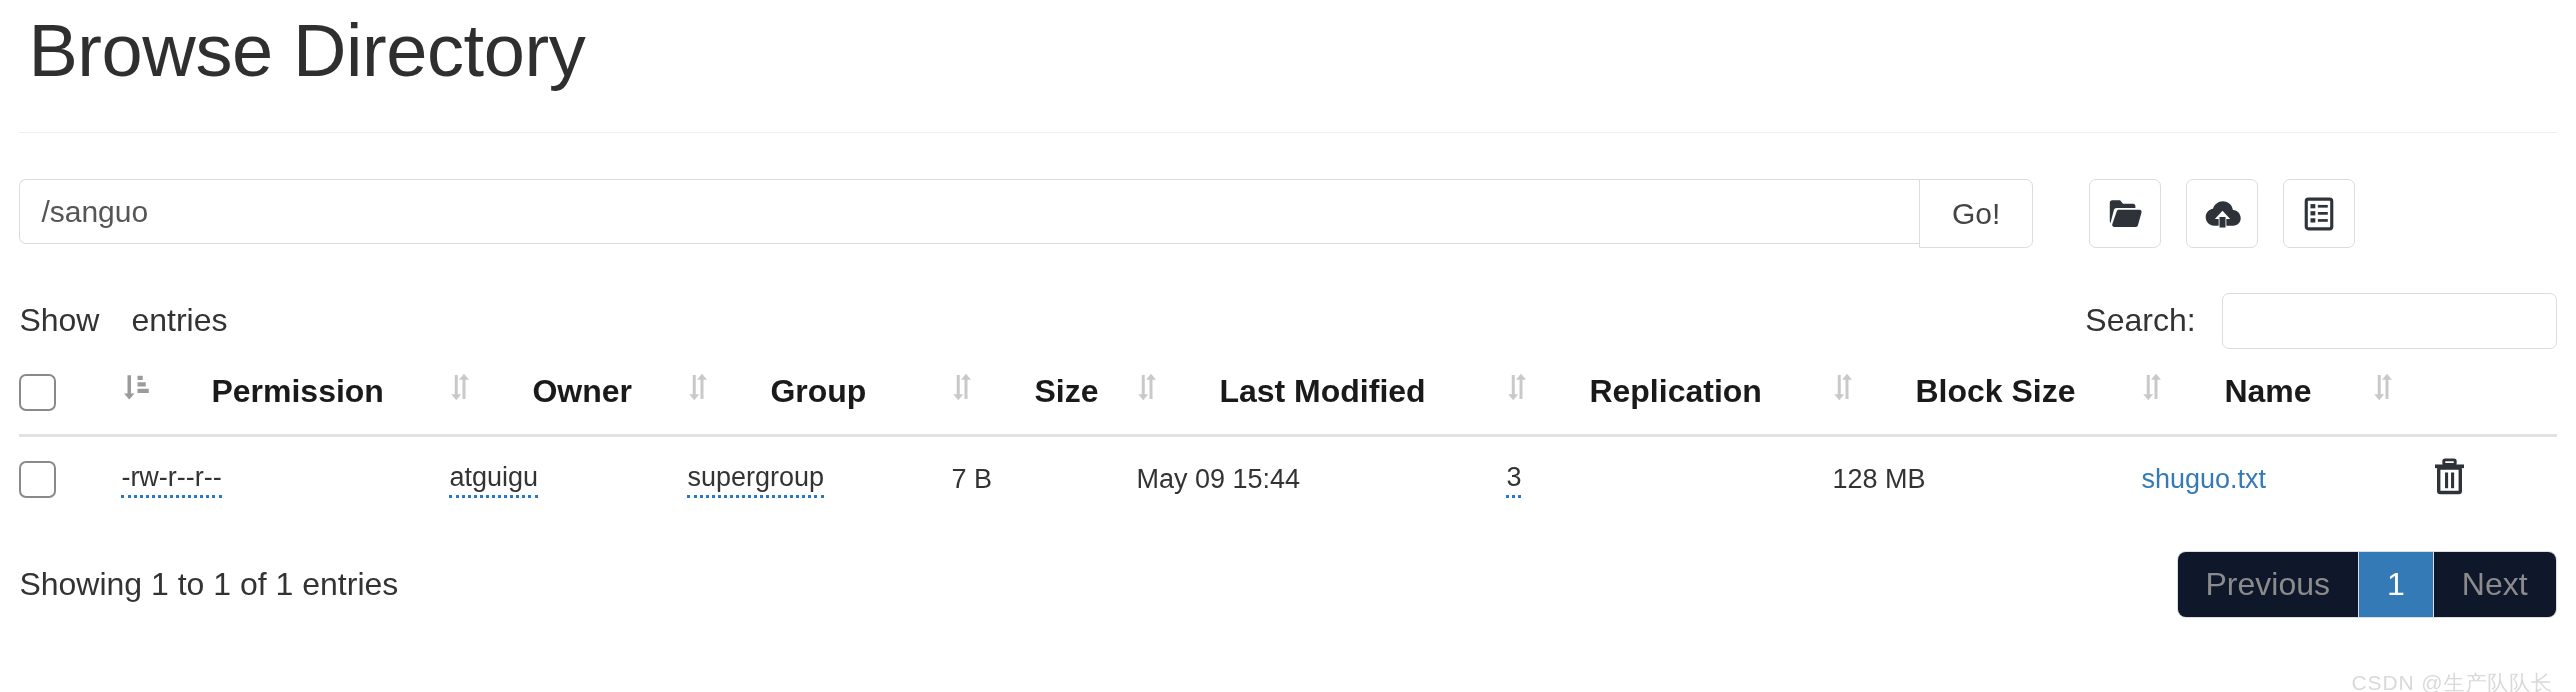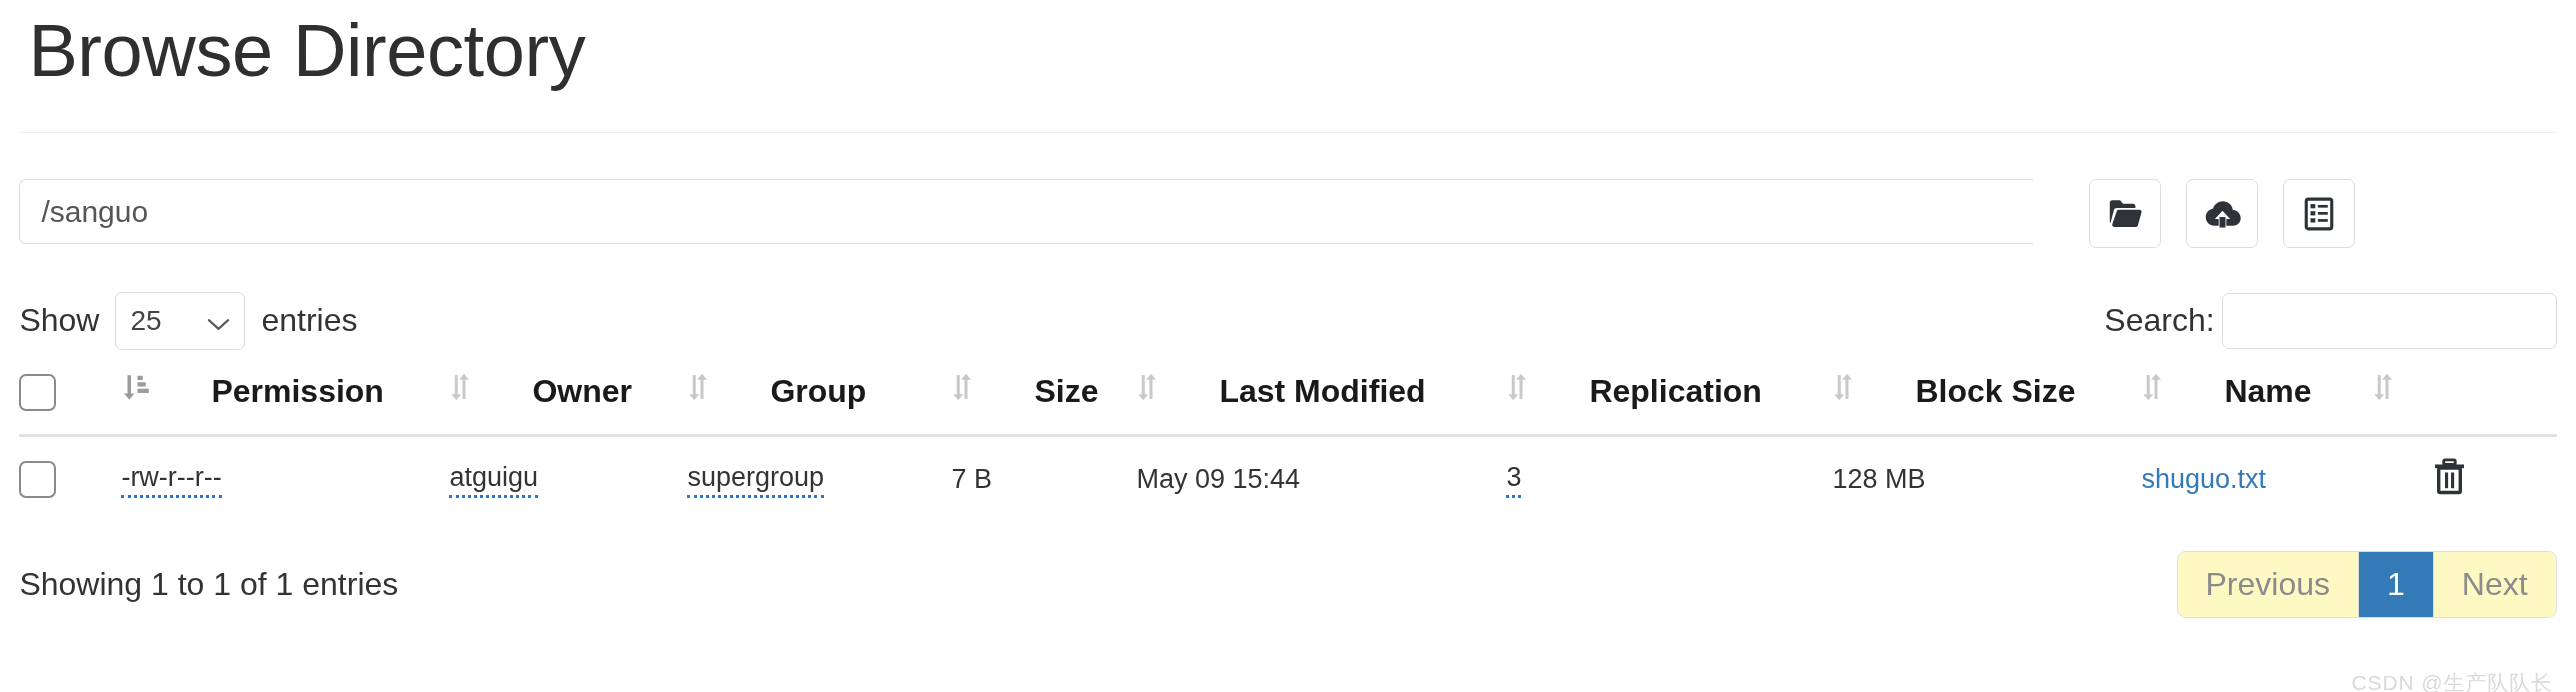--- a/index.html
+++ b/index.html
@@ -149,21 +149,21 @@
     transform: translateY(-50%);
   }
 
   .search-control {
     display: flex;
     align-items: center;
     font-size: 32px;
     color: #333;
     white-space: nowrap;
   }
-  .search-label { margin-right: 7px; }
+  .search-label { margin-right: 26px; }
   .search-input {
     width: 335px;
     height: 56px;
     box-sizing: border-box;
     border: 1.8px solid #dcdcdc;
     border-radius: 7px;
     background: #fff;
     font-family: "Liberation Sans", sans-serif;
     font-size: 28px;
     padding: 0 12.3px;
@@ -272,21 +272,21 @@
     display: flex;
     border: 1.8px solid #dddddd;
     border-radius: 8.8px;
     overflow: hidden;
     background: #fff;
   }
   .page-btn {
     font-size: 32px;
     padding: 14px 28px;
     color: #8b8b8b;
-    background: #fef9c3;
+    background: #0f172a;
     cursor: pointer;
     border-right: 1.8px solid #dddddd;
     line-height: 1.15;
     user-select: none;
   }
   .page-btn:last-child { border-right: none; }
   .page-btn.active {
     background: #337ab7;
     color: #ffffff;
   }
@@ -307,20 +307,21 @@
 
 <div class="page">
 
   <h1 class="page-title">Browse Directory</h1>
   <hr class="title-rule">
 
   <div class="pathbar-row">
 
     <div class="input-group">
       <input class="path-input" type="text" value="/sanguo" style="">
+      <button class="go-button">Go!</button>
     </div>
 
     <div class="tool-buttons">
 
       <button class="tool-button">
         <span>
           <svg width="35" height="32" viewBox="0 0 24 22" fill="#2d3338" aria-hidden="true">
             <path d="M1.2 3.2c0-.9.7-1.6 1.6-1.6h5.5l2 2.3h6.9c.9 0 1.6.7 1.6 1.6v1.3H5.9c-.9 0-1.7.6-1.9 1.4L1.7 17.2c-.3-.3-.5-.8-.5-1.3V3.2z"></path>
             <path d="M6 9.1c.2-.6.7-1 1.3-1h14.3c1 0 1.7.9 1.4 1.8l-2.5 9c-.2.6-.7 1-1.3 1H4.3c-1 0-1.7-.9-1.4-1.8L6 9.1z"></path>
           </svg>
@@ -350,28 +351,20 @@
         </span>
       </button>
 
     </div>
   </div>
 
   <div class="controls-row">
 
     <div class="length-control">
       <span class="lbl-pre">Show</span>
-      <div class="length-select">
-        <span class="sel-value">25</span>
-        <span class="chev">
-          <svg width="23" height="14" viewBox="0 0 26 16" aria-hidden="true">
-            <path d="M2 3 L13 13 L24 3" fill="none" stroke="#5a5a5a" stroke-width="2.4" stroke-linecap="round" stroke-linejoin="round"></path>
-          </svg>
-        </span>
-      </div>
       <span class="lbl-post">entries</span>
     </div>
 
     <div class="search-control">
       <span class="search-label">Search:</span>
       <input class="search-input" type="text" value="" style="">
     </div>
   </div>
 
   <table class="files">

